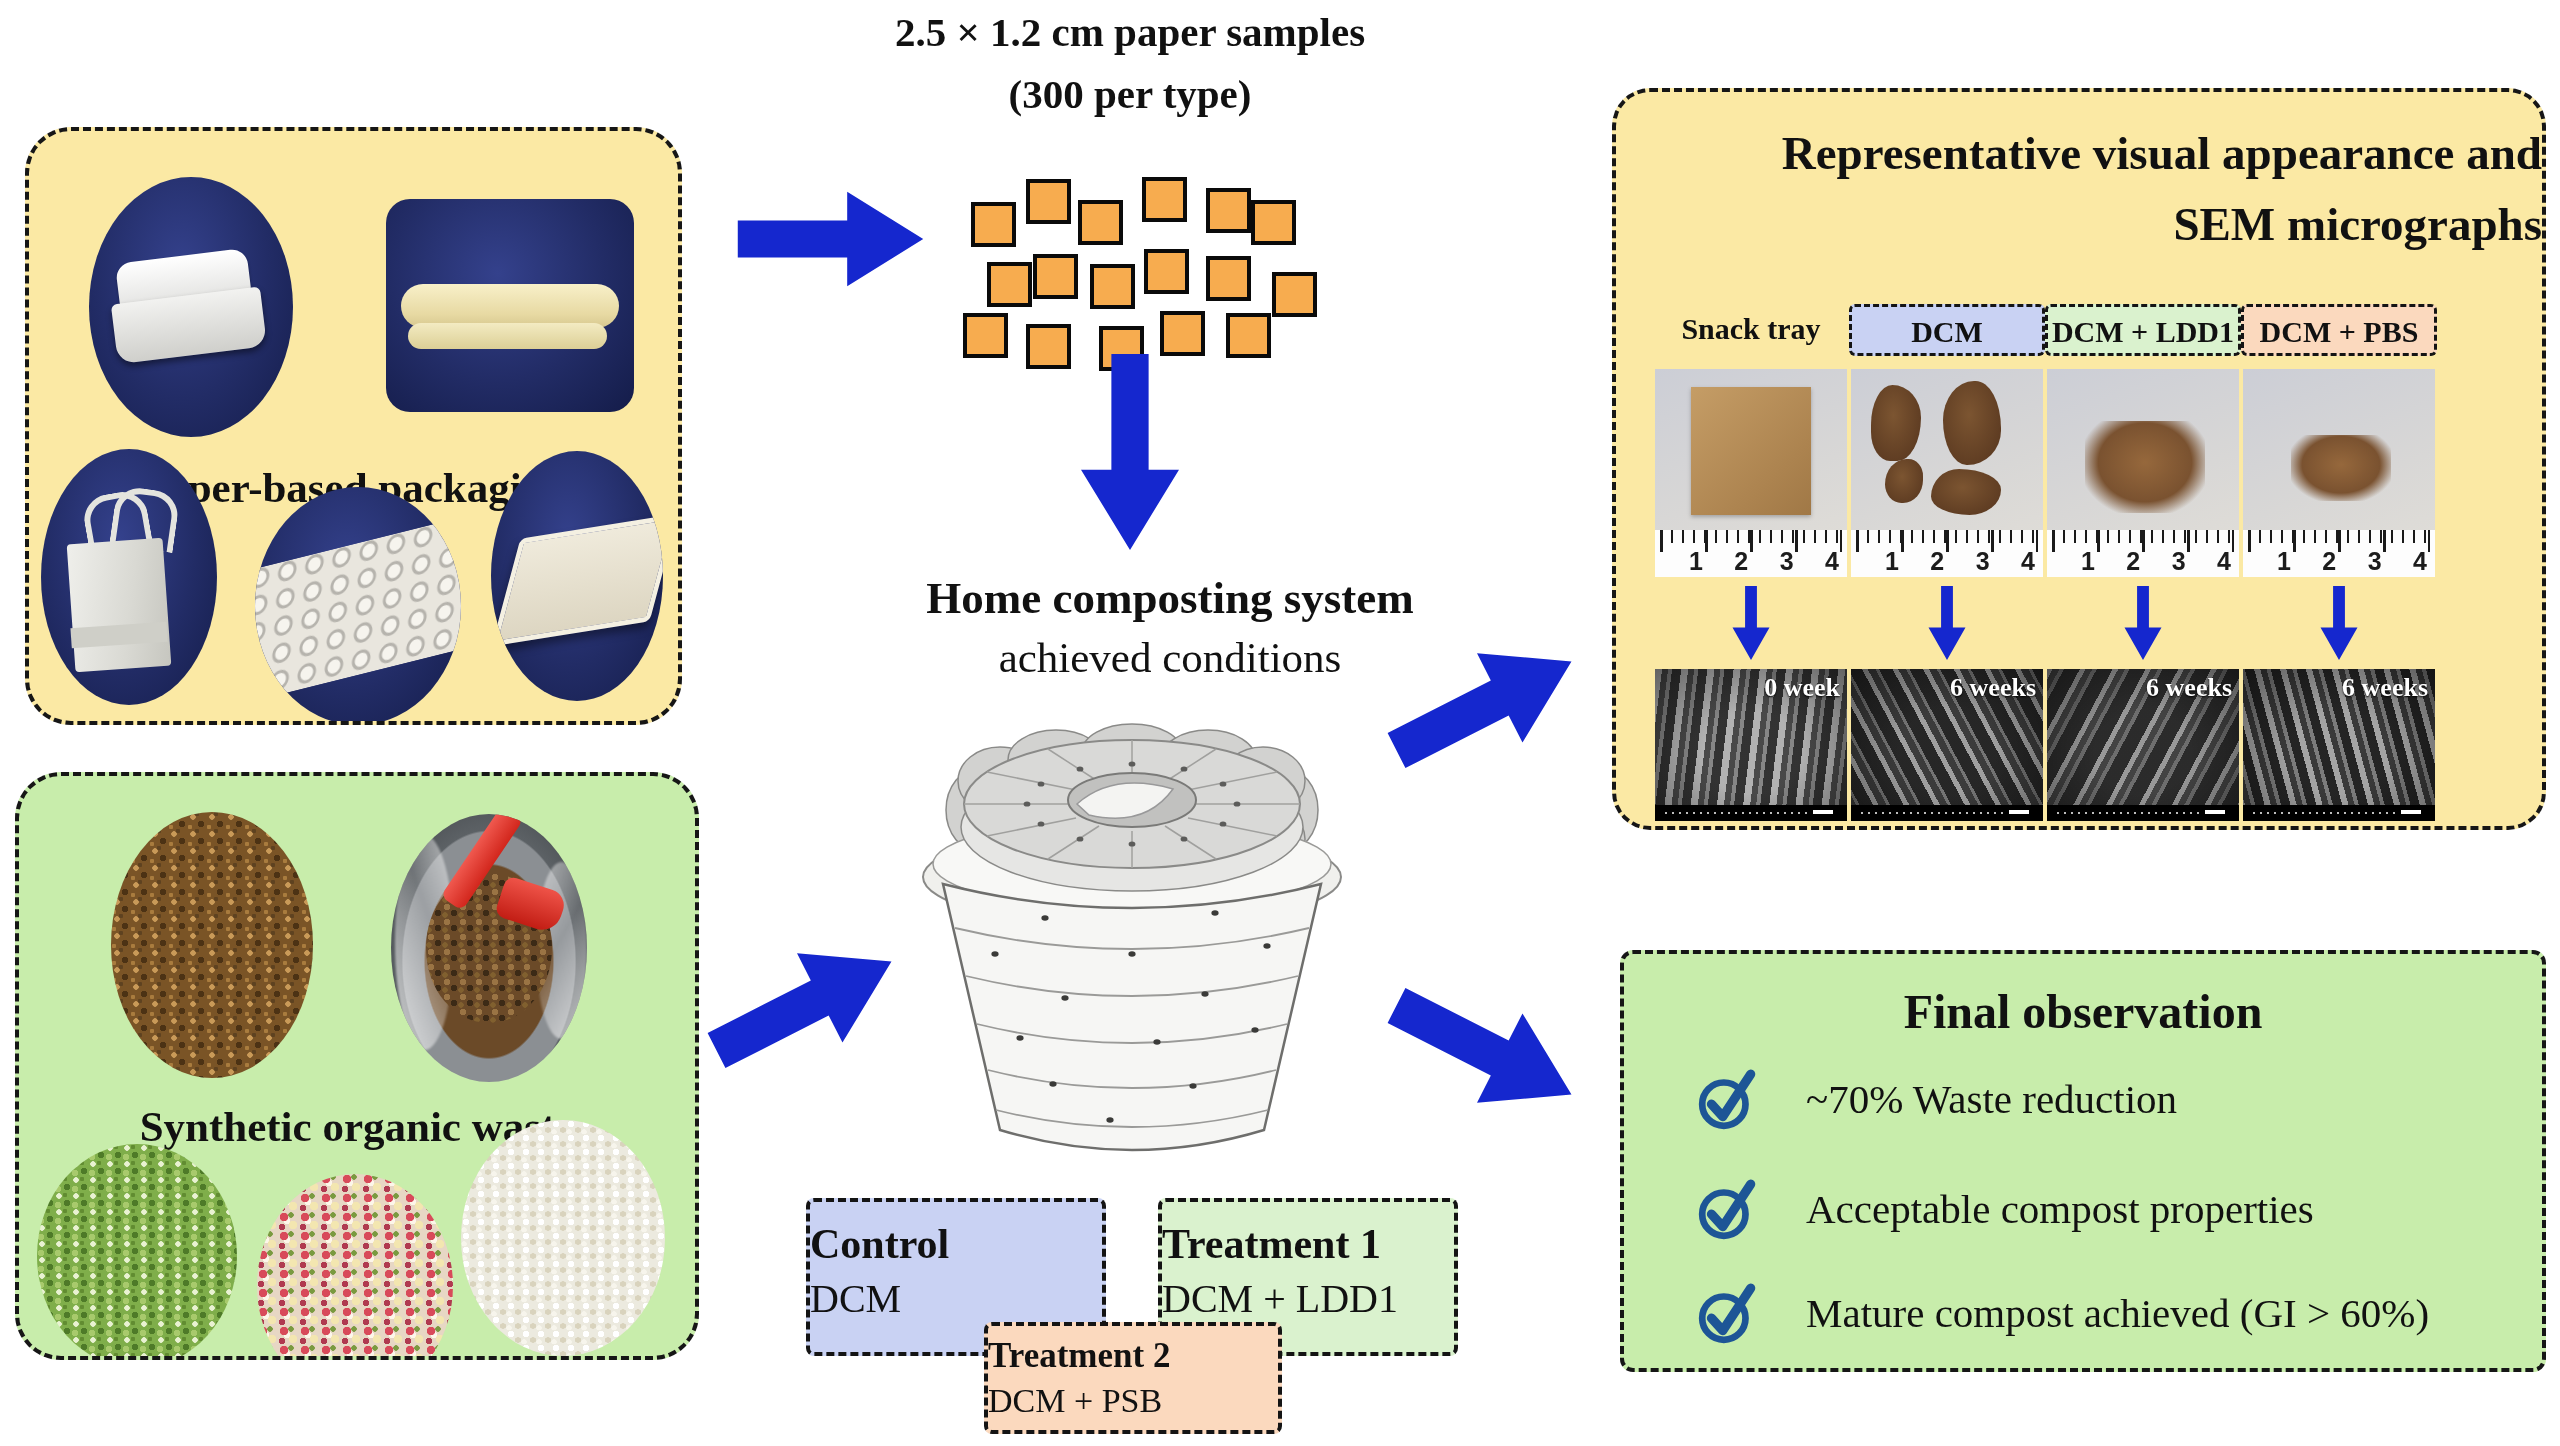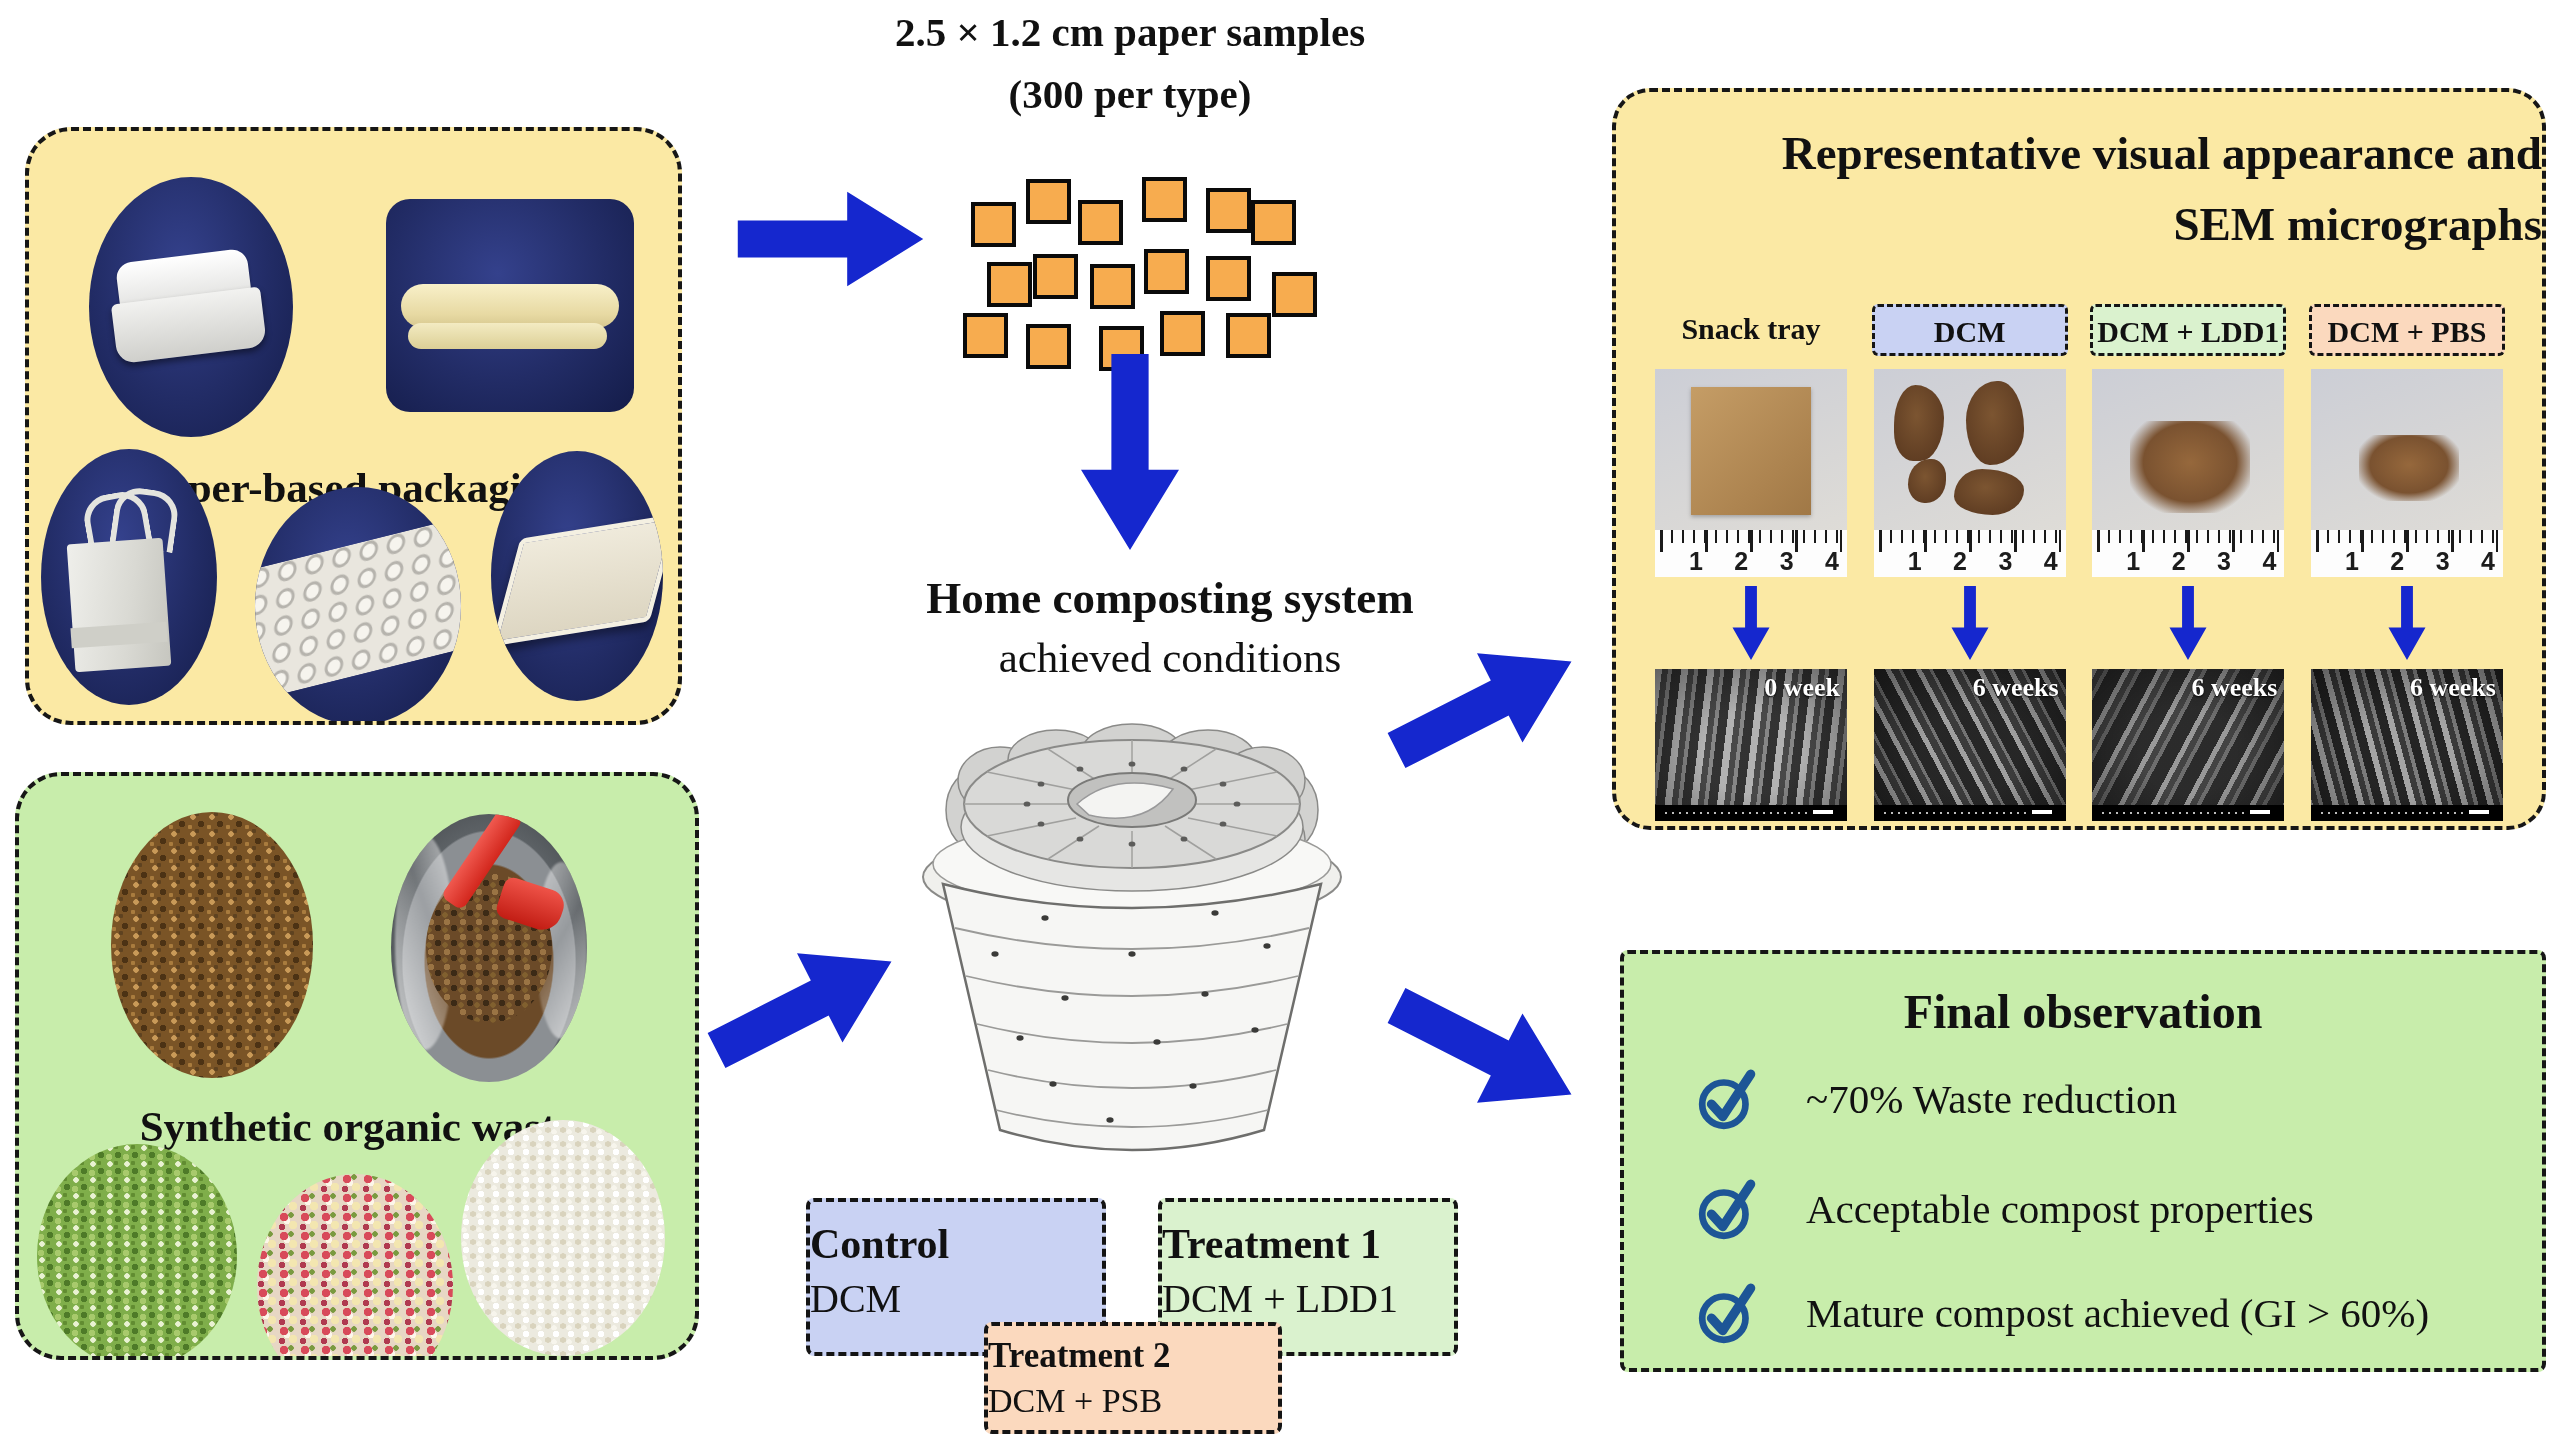--- a/index.html
+++ b/index.html
@@ -5,21 +5,21 @@
   html,body{margin:0;padding:0;background:#fff}
   #canvas{position:relative;width:2560px;height:1446px;background:#ffffff;
           font-family:"Liberation Serif", serif;color:#111;overflow:hidden}
   .abs{position:absolute}
 
   
   .panel{position:absolute;border:4px dashed #161616;box-sizing:border-box;overflow:hidden}
   #panel-paper {left:25px;top:127px;width:657px;height:598px;background:#FBE9A4;border-radius:46px}
   #panel-waste {left:15px;top:772px;width:684px;height:588px;background:#C8EDAB;border-radius:46px}
   #panel-sem   {left:1612px;top:88px;width:934px;height:742px;background:#FBE9A4;border-radius:38px}
-  #panel-final {left:1620px;top:950px;width:926px;height:422px;background:#C8EDAB;border-radius:8px}
+  #panel-final {left:1620px;top:950px;width:926px;height:422px;background:#C8EDAB;border-radius:13px}
   #samples-label{left:830px;top:8px;width:600px;text-align:center}
   #samples-label .l1{font-size:41px;font-weight:bold}
   #samples-label .l2{font-size:41px;font-weight:bold;margin-top:14px}
   #compost-label{left:860px;top:568px;width:620px;text-align:center;line-height:1.35}
   #compost-label .l1{font-size:45px;font-weight:bold}
   #compost-label .l2{font-size:43px}
 
   
   .paper-sq{position:absolute;width:45px;height:45px;background:#F7AC4F;border:4px solid #0a0a0a;box-sizing:border-box}
 
@@ -110,21 +110,21 @@
   #treat-0{left:806px;top:1198px;width:300px;height:158px;background:#C9D2F3;padding-top:14px}
   #treat-1{left:1158px;top:1198px;width:300px;height:158px;background:#DAF2CE;padding-top:14px}
   #treat-2{left:984px;top:1322px;width:298px;height:112px;background:#FBD9BE;padding-top:6px}
   .treat .t1{font-size:42px;font-weight:bold;line-height:1.35}
   .treat .t2{font-size:40px;line-height:1.3}
   #treat-2 .t1{font-size:35px}
   #treat-2 .t2{font-size:34px}
 
   
   #sem-title{position:absolute;left:0;right:0;top:26px;text-align:right;font-weight:bold;font-size:47px;line-height:1.5}
-  #sem-cols{position:absolute;left:0;top:196px;width:100%;padding:16px 37px;box-sizing:border-box;display:flex;justify-content:space-between}
+  #sem-cols{position:absolute;left:0;top:196px;width:100%;padding:16px 37px;box-sizing:border-box;display:flex;justify-content:flex-start}
   .sem-col{width:196px;display:flex;flex-direction:column;align-items:center}
   .col-head{width:100%;height:52px;line-height:50px;text-align:center;font-weight:bold;font-size:30px;box-sizing:border-box}
   .col-head.boxed{border:3px dashed #141414;border-radius:6px}
   #col-1 .col-head{background:#C9D2F3}
   #col-2 .col-head{background:#DAF2CE}
   #col-3 .col-head{background:#FBD9BE}
   .photo{position:relative;width:192px;height:208px;margin-top:13px;
     background:linear-gradient(160deg,#ccced6 0%,#d8d7d6 55%,#e2dfd8 100%);overflow:hidden}
   .ruler{position:absolute;left:0;right:0;bottom:0;height:47px;background:#fdfdfd}
   .ruler .ticks{position:absolute;top:0;left:5px;right:5px;height:22px;

